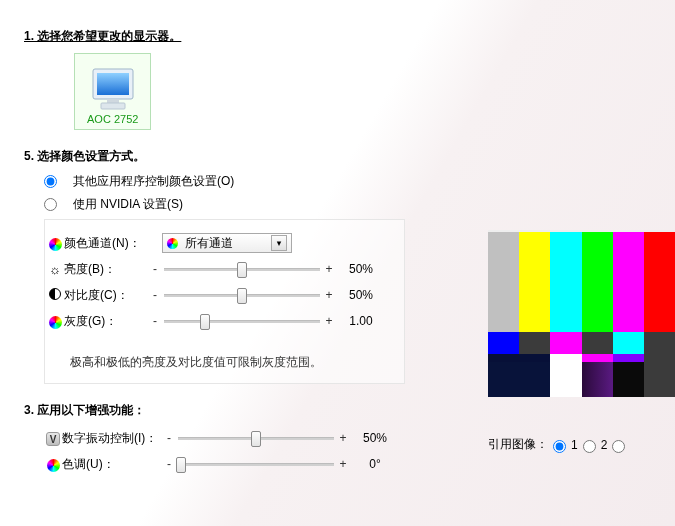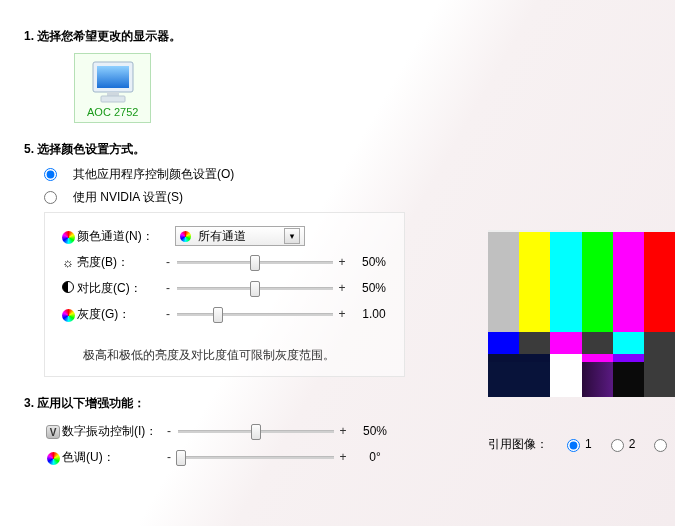--- a/index.html
+++ b/index.html
@@ -18,25 +18,25 @@
     width: 675px;
     height: 526px;
     background: linear-gradient(120deg, #fff 0%, #fff 45%, #f7f1f2 55%, #f4ecee 100%);
     position: relative;
     padding: 10px 0 0 0;
   }
   .heading {
     font-weight: bold;
     margin: 18px 0 8px 24px;
   }
-  .heading.first { margin-top: 18px; }
+  .heading.first { margin-top: 18px; text-decoration: underline; }
   .monitor-box {
     display: inline-block;
     margin-left: 74px;
-    padding: 6px 12px 4px 12px;
+    padding: 13px 12px 4px 12px;
     border: 1px solid #b5e0b5;
     background: #f5fff2;
     text-align: center;
   }
   .monitor-svg { display:block; margin: 0 auto; }
   .monitor-label {
     color: #1a9a1a;
     font-size: 11px;
     font-family: Tahoma, sans-serif;
     margin-top: 2px;
@@ -47,21 +47,21 @@
     display: flex;
     align-items: center;
     gap: 16px;
   }
   .radio-row input[type=radio] { margin: 0; }
   .settings-panel {
     margin: 6px 0 0 44px;
     width: 361px;
     border: 1px solid #e6e6e6;
     background: rgba(255,255,255,0.55);
-    padding: 8px 10px 10px 14px;
+    padding: 8px 10px 10px 1px;
   }
   .row {
     display: flex;
     align-items: center;
     margin: 4px 0;
     height: 22px;
   }
   .row .icon {
     width: 18px;
     text-align: center;
@@ -147,22 +147,21 @@
   .bars-mid div { flex:1; }
   .bars-low { height: 8px; display:flex; }
   .bars-low div { flex:1; }
   .bars-bottom { height: 35px; display:flex; }
   .bars-bottom div { flex:1; }
   .ref-row {
     position: absolute;
     left: 488px;
     top: 436px;
     display: flex;
-    align-items: flex-start;
-    gap: 14px;
+    align-items: flex-end;
     font-size: 12px;
   }
   .ref-row label { display:flex; align-items:center; gap:2px; }
   .icon-chromatic {
     display:inline-block; width:13px; height:13px; border-radius:50%;
     background: conic-gradient(red,yellow,lime,cyan,blue,magenta,red);
     vertical-align: middle;
   }
   .icon-chromatic.small { width:11px; height:11px; }
   .icon-contrast {

